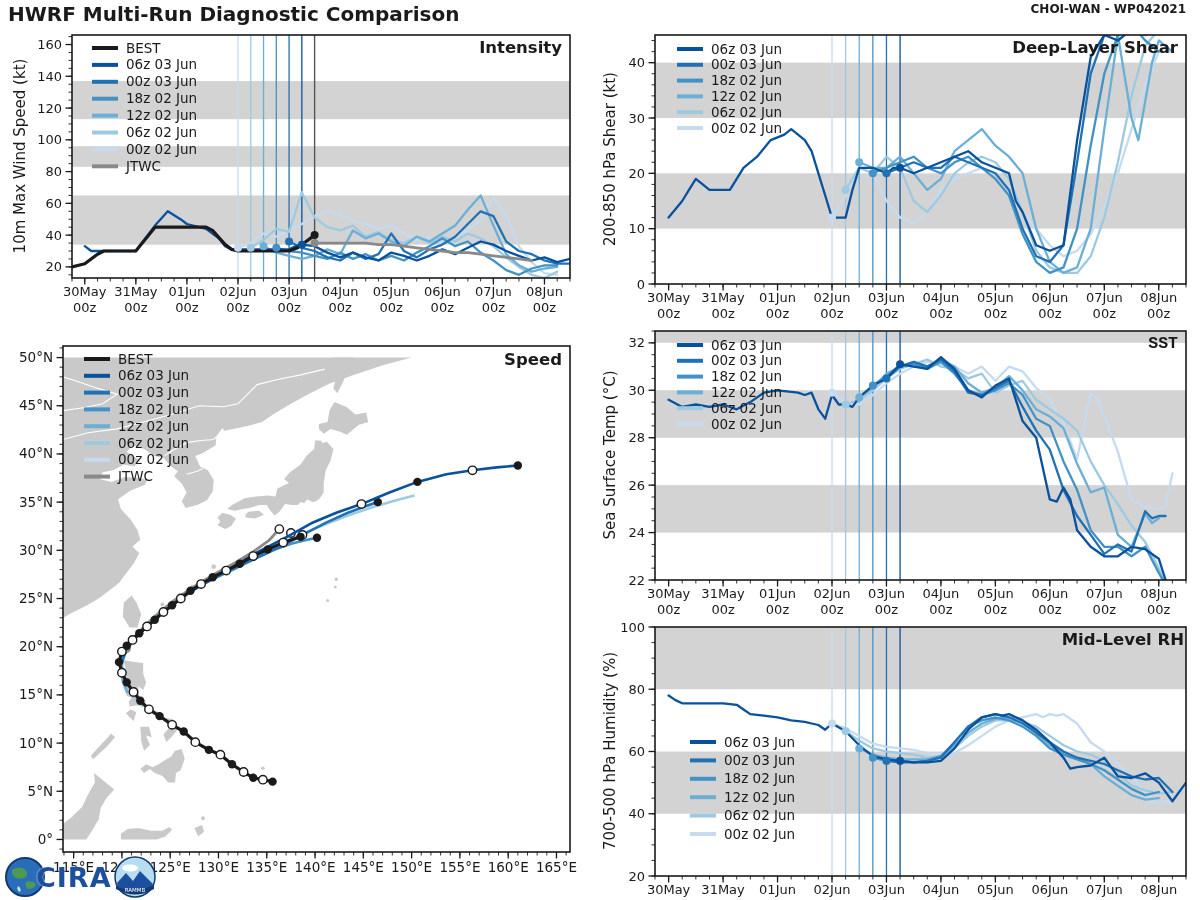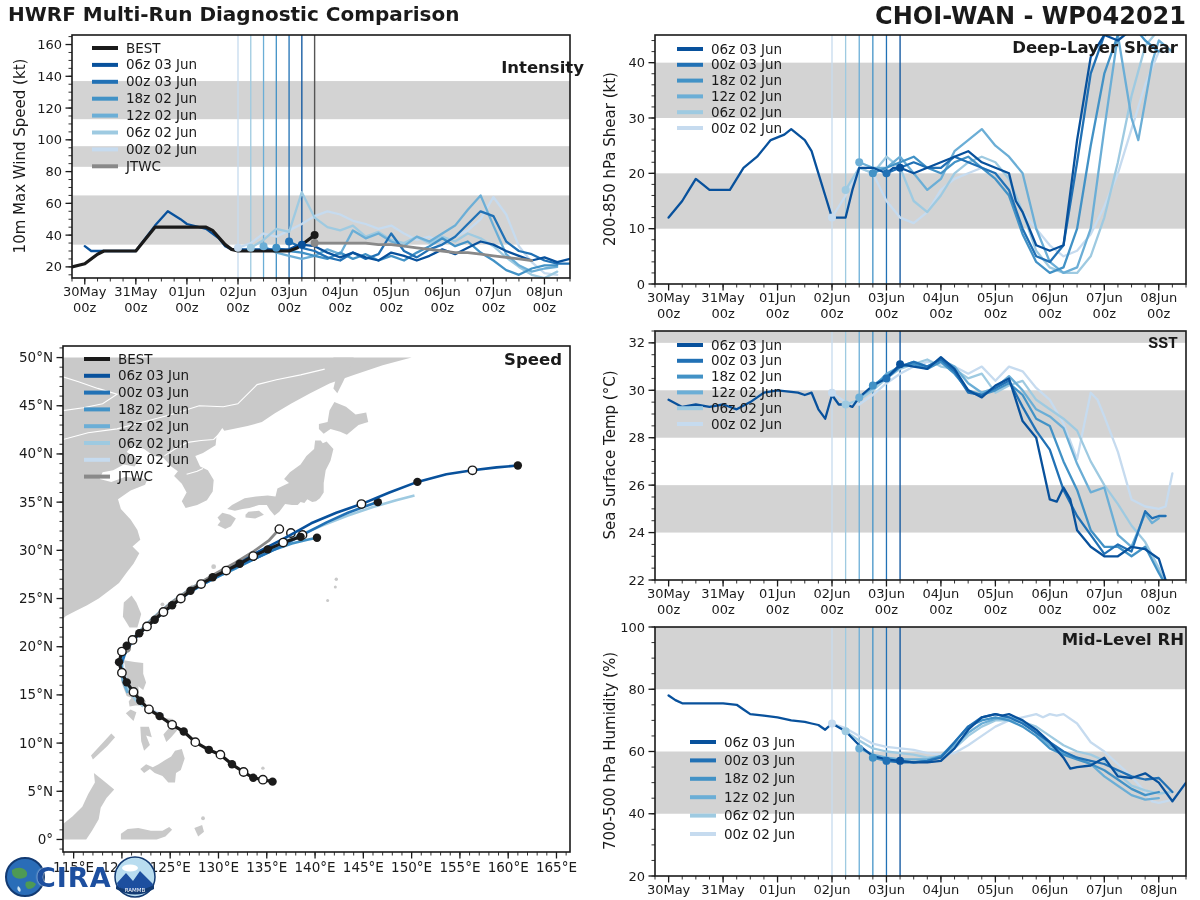--- a/index.html
+++ b/index.html
@@ -1,22 +1,22 @@
 <!DOCTYPE html>
 <html><head>
 <meta charset="utf-8">
 <style>
   html,body{margin:0;padding:0;background:#fff;}
   .stage{position:relative;width:1200px;height:900px;background:#fff;overflow:hidden;
          font-family:"DejaVu Sans","Liberation Sans",sans-serif;color:#1a1a1a;}
   #chart{position:absolute;left:0;top:0;}
   .title-left{position:absolute;left:8px;top:2px;font-size:20px;font-weight:bold;}
-  .title-right{position:absolute;right:14px;top:2px;font-size:24px;font-weight:bold;}
+  .title-right{position:absolute;right:14px;top:2px;font-size:12px;font-weight:bold;}
   .corner-title{position:absolute;font-size:16.5px;font-weight:bold;white-space:nowrap;}
-  .ct-intensity{right:616px;top:38px;margin-top:20px;}
+  .ct-intensity{right:638px;top:38px;}
   .ct-track{right:638px;top:350px;}
   .ct-shear{right:22px;top:38px;text-align:center;}
   .ct-sst{right:22px;top:334px;font-family:Liberation Mono, monospace;}
   .ct-rh{right:16px;top:630px;}
   .ylabel{position:absolute;font-size:15px;white-space:nowrap;transform:translate(-50%,-50%) rotate(-90deg);}
   .yl-intensity{left:20px;top:156px;}
   .yl-shear{left:610px;top:159px;}
   .yl-sst{left:610px;top:455px;}
   .yl-rh{left:610px;top:751px;}
   .logo{position:absolute;left:4px;top:854px;height:46px;display:flex;align-items:center;}

